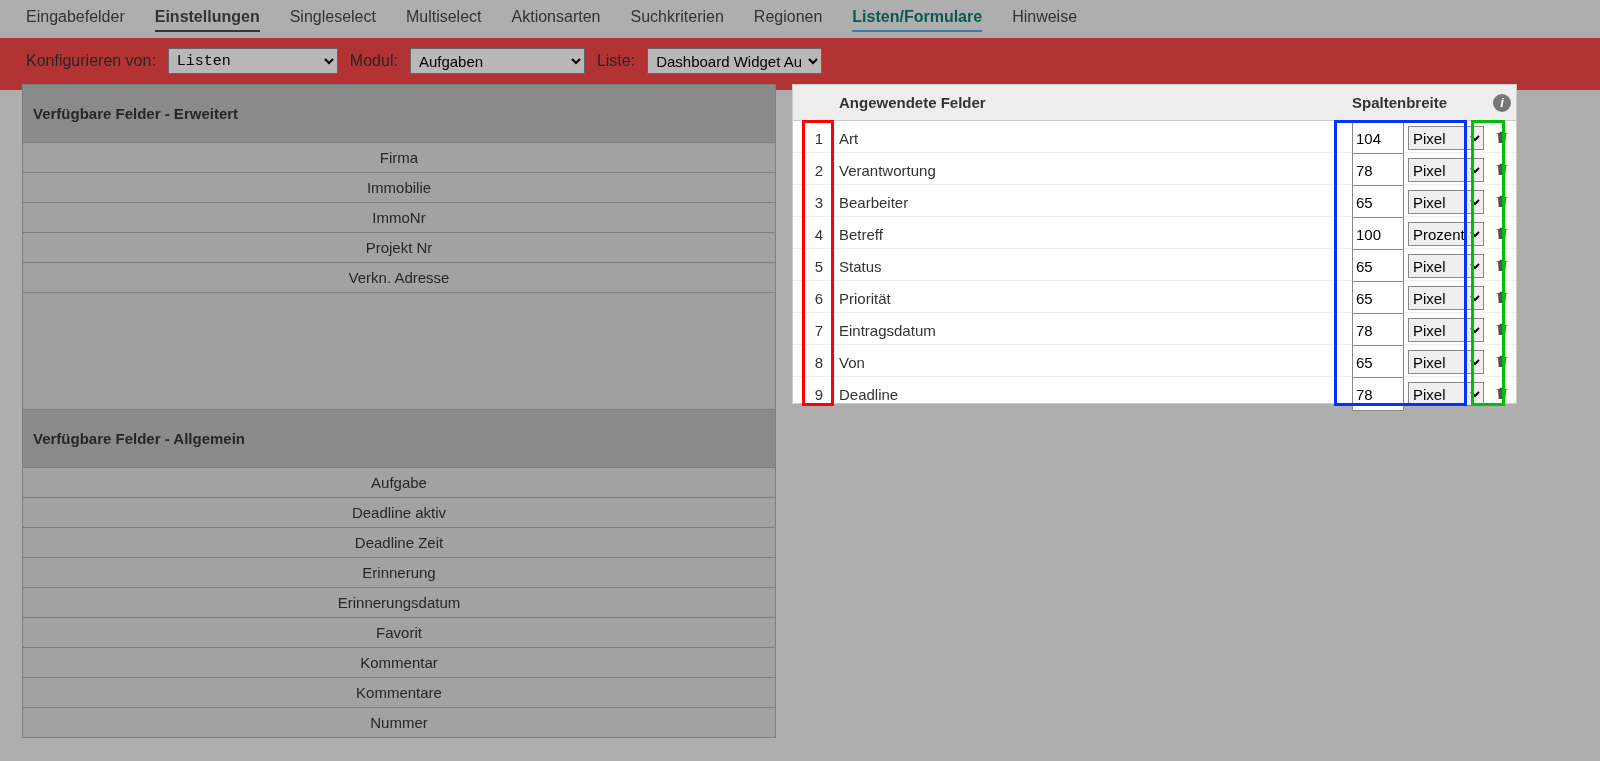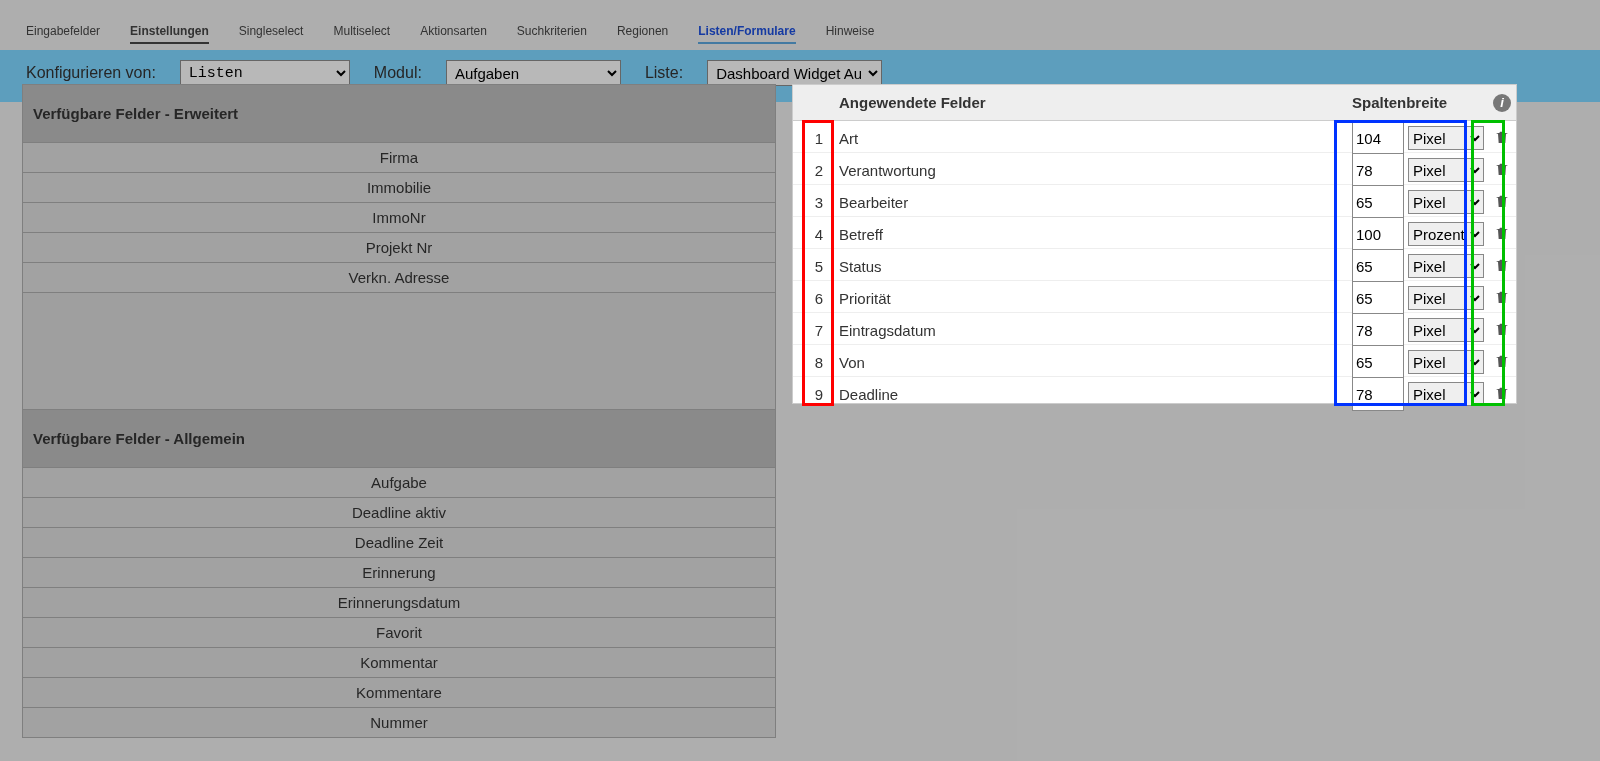--- a/index.html
+++ b/index.html
@@ -5,26 +5,26 @@
   * { box-sizing: border-box; margin: 0; padding: 0; }
   html, body { width: 1600px; height: 761px; font-family: Arial, Helvetica, sans-serif; font-size: 15px; color: #333; }
   body { position: relative; }
 
   
   .dim-layer { position: absolute; inset: 0; background: #e9e9e9; }
   .overlay   { position: absolute; inset: 0; background: rgba(0,0,0,0.25); pointer-events: none; }
 
   
   .tabs { display: flex; gap: 30px; padding: 8px 26px 6px; background: #e9e9e9; }
-  .tab { color: #444; cursor: pointer; padding-bottom: 4px; font-size: 12px; margin-top: 16px; }
+  .tab { color: #444; cursor: pointer; padding-bottom: 4px; font-size: 16px; }
   .tab.selected { font-weight: 700; border-bottom: 2px solid #444; }
-  .tab.active   { font-weight: 700; border-bottom: 2px solid #5aa3d8; color:#1d4ed8;}
-
-  
-  .config-row { display: flex; align-items: center; gap: 24px; padding: 10px 26px 16px; background: #7dd3fc; font-size: 16px; }
+  .tab.active   { font-weight: 700; border-bottom: 2px solid #5aa3d8; color:#0f766e;}
+
+  
+  .config-row { display: flex; align-items: center; gap: 12px; padding: 10px 26px 16px; background: #ef4444; font-size: 16px; }
   .config-row label { margin-right: 0px; }
   .sel { height: 26px; border: 1px solid #888; background: #f6f6f6; font-size: 15px; padding: 0 4px; }
   .sel.w170{width:170px;font-family:Liberation Mono, monospace;} .sel.w175{width:175px;} .sel.w180{width:175px;}
 
   
   .left-col { position: absolute; left: 22px; top: 84px; width: 754px; }
   .panel { border: 1px solid #aaa; background: #ddd; }
   .panel-spacer { height: 116px; background:#d5d5d5; border-left:1px solid #aaa;border-right:1px solid #aaa;}
   .panel-header { background: #b9b9b9; font-weight: 700; padding: 20px 10px; border-bottom: 1px solid #aaa; }
   .panel-row { padding: 6px 10px; border-bottom: 1px solid #aaa; background:#d9d9d9;text-align:center; }

